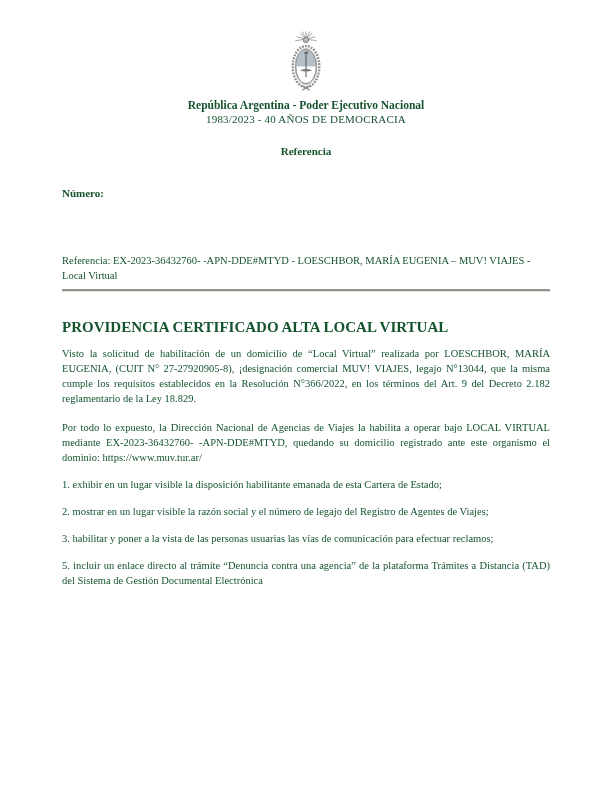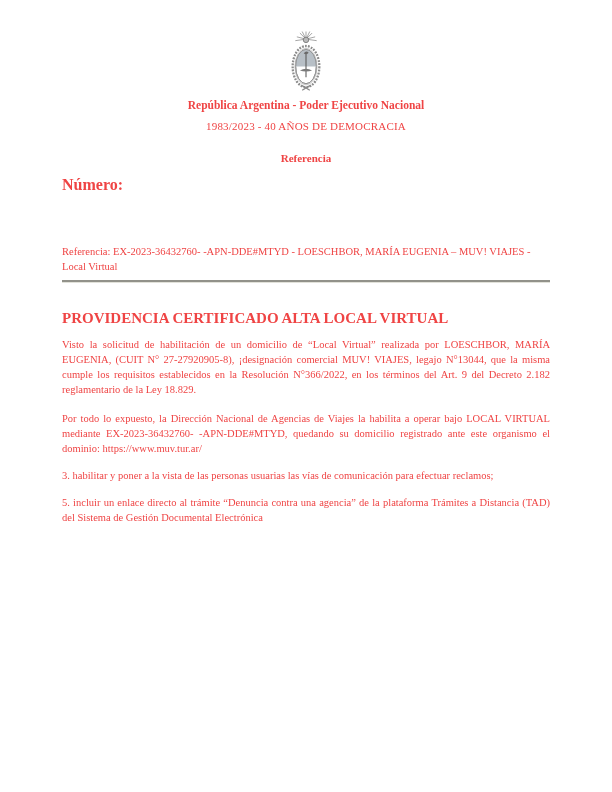--- a/index.html
+++ b/index.html
@@ -7,21 +7,21 @@
     padding: 0;
     background: #ffffff;
   }
   .page {
     position: relative;
     width: 612px;
     height: 792px;
     margin: 0 auto;
     background: #ffffff;
     font-family: "Liberation Serif", "DejaVu Serif", serif;
-    color: #ef4444;
+    color: #14532d;
     box-sizing: border-box;
     padding: 30px 62px 0 62px;
     overflow: hidden;
   }
   .doc-header {
     text-align: center;
   }
   .coat-of-arms {
     display: inline-block;
     width: 46px;
@@ -30,31 +30,30 @@
   }
   .org-line {
     font-size: 11.5px;
     font-weight: bold;
     line-height: 14px;
   }
   .anniversary-line {
     font-size: 11px;
     line-height: 14px;
     letter-spacing: 0.2px;
-    margin-top: 7px;
   }
   .doc-type {
     font-size: 11px;
     font-weight: bold;
     margin-top: 18px;
     line-height: 14px;
   }
   .numero-row {
-    margin-top: 12px;
-    font-size: 16px;
+    margin-top: 28px;
+    font-size: 11px;
     font-weight: bold;
     text-align: left;
     line-height: 15px;
   }
   .referencia-row {
     margin-top: 52px;
     font-size: 10.5px;
     line-height: 15px;
     text-align: left;
   }
@@ -140,16 +139,18 @@
     <span> EX-2023-36432760- -APN-DDE#MTYD - LOESCHBOR, MARÍA EUGENIA – MUV! VIAJES - Local Virtual</span>
   </div>
 
   <div class="rule"></div>
 
   <div class="section-title">PROVIDENCIA CERTIFICADO ALTA LOCAL VIRTUAL</div>
 
   <div class="para">Visto la solicitud de habilitación de un domicilio de “Local Virtual” realizada por LOESCHBOR, MARÍA EUGENIA, (CUIT N° 27-27920905-8), ¡designación comercial MUV! VIAJES, legajo N°13044, que la misma cumple los requisitos establecidos en la Resolución N°366/2022, en los términos del Art. 9 del Decreto 2.182 reglamentario de la Ley 18.829.</div>
   <div class="para">Por todo lo expuesto, la Dirección Nacional de Agencias de Viajes la habilita a operar bajo LOCAL VIRTUAL mediante EX-2023-36432760- -APN-DDE#MTYD, quedando su domicilio registrado ante este organismo el dominio: https://www.muv.tur.ar/</div>
 
+  <div class="list-item">1. exhibir en un lugar visible la disposición habilitante emanada de esta Cartera de Estado;</div>
+  <div class="list-item">2. mostrar en un lugar visible la razón social y el número de legajo del Registro de Agentes de Viajes;</div>
   <div class="list-item">3. habilitar y poner a la vista de las personas usuarias las vías de comunicación para efectuar reclamos;</div>
   <div class="list-item">5. incluir un enlace directo al trámite “Denuncia contra una agencia” de la plataforma Trámites a Distancia (TAD) del Sistema de Gestión Documental Electrónica</div>
 
 </div>
 
 </body></html>

